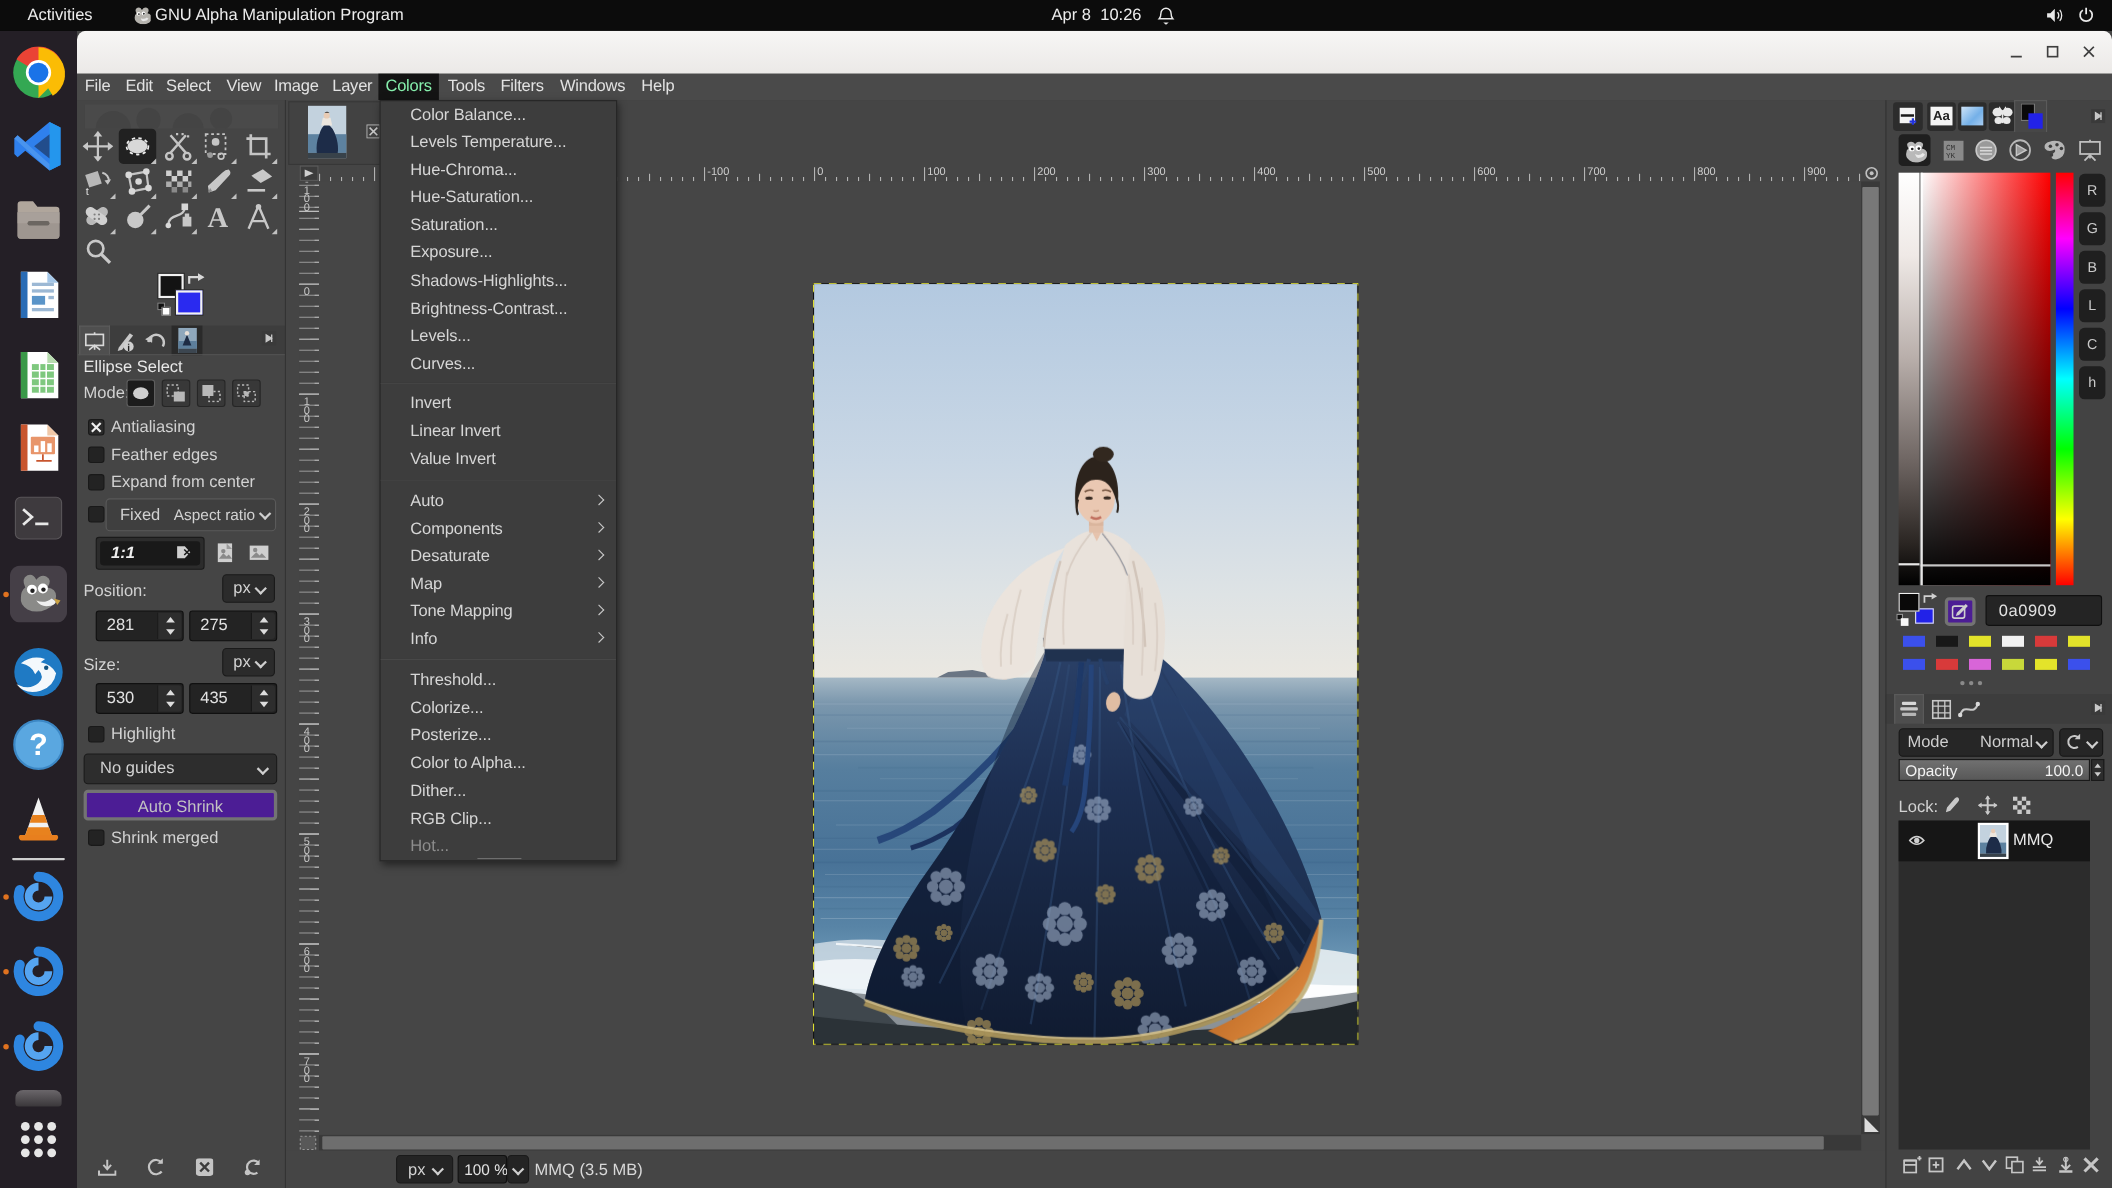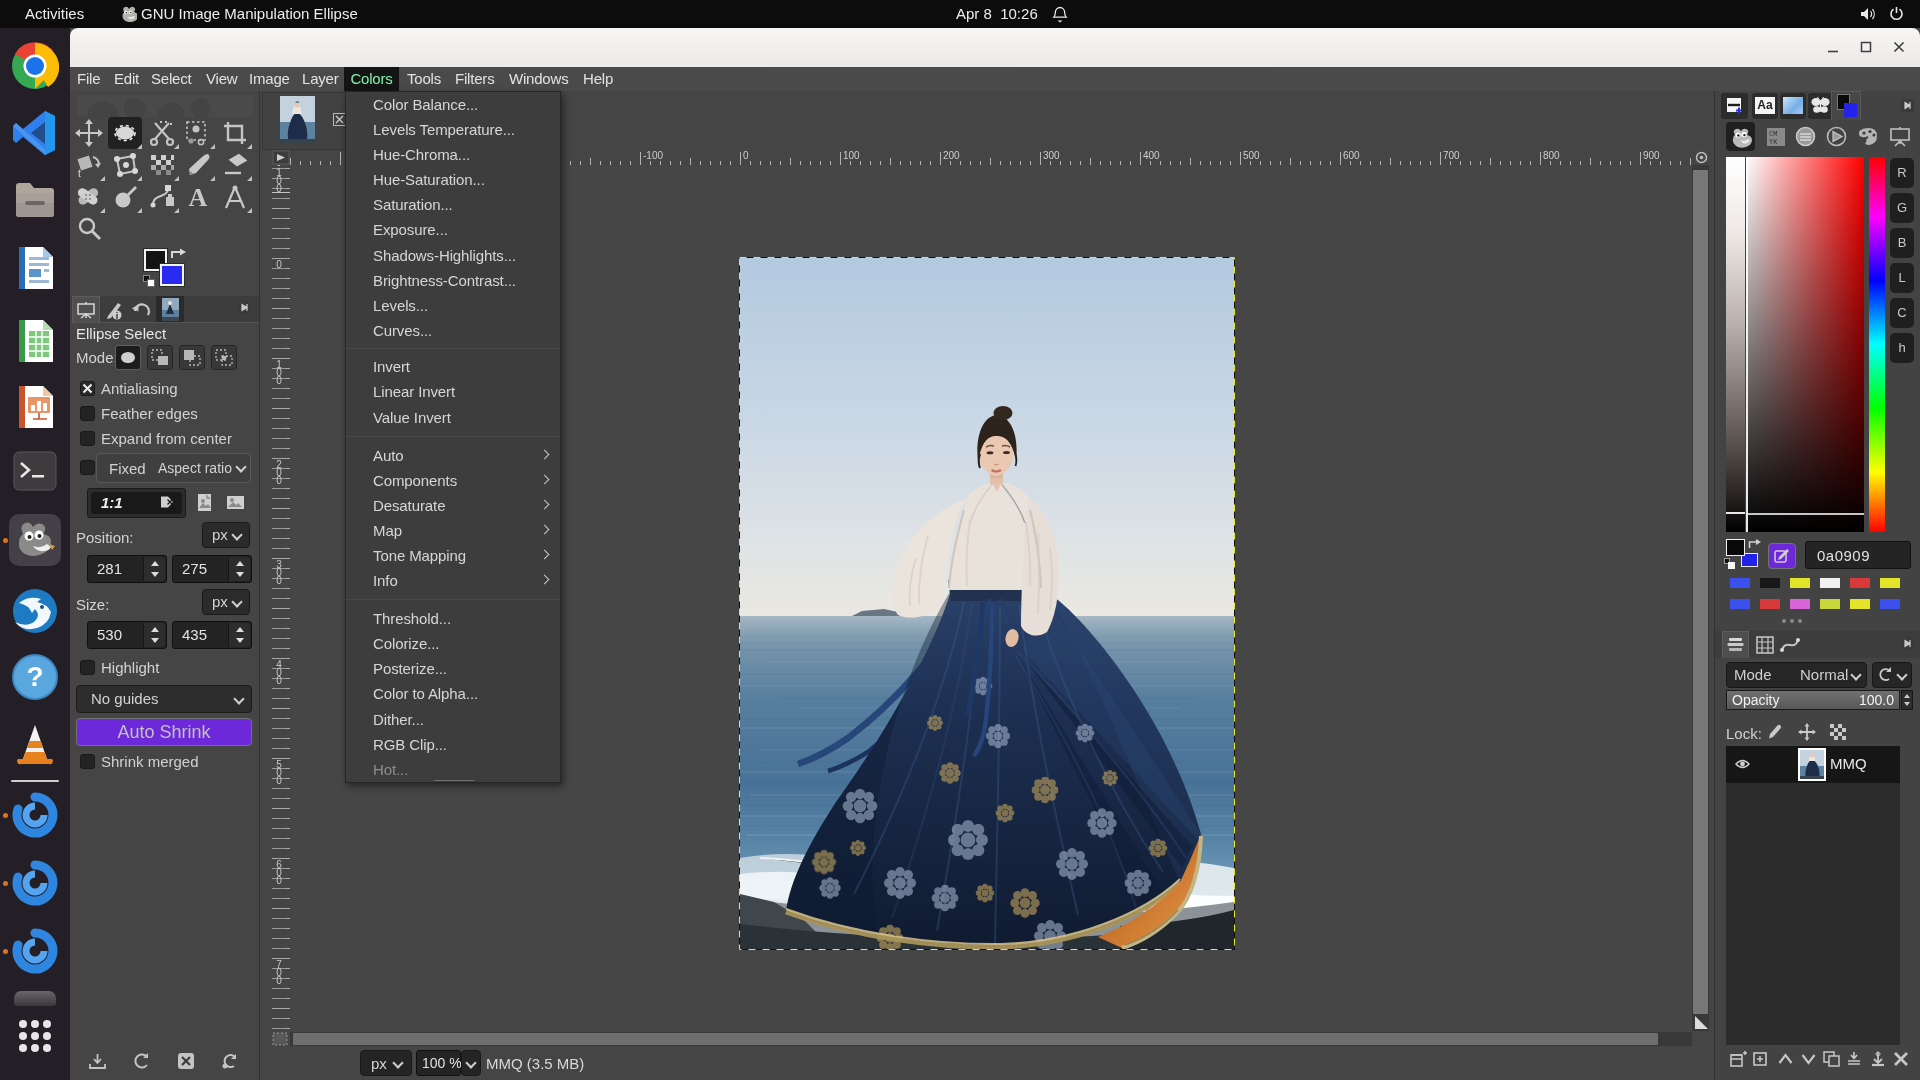--- a/index.html
+++ b/index.html
@@ -13,21 +13,21 @@
 #titlebar .t{position:absolute;left:0;right:0;top:11px;text-align:center;font-weight:bold;font-size:15px;color:#3b3b3b}
 #menubar{position:absolute;left:0;top:39px;width:1850px;height:24px;background:#4a4a4a;color:#e2e2e2;font-size:15px}
 .mi{position:absolute;top:0;height:24px;line-height:24px;padding:0 7px;letter-spacing:-.2px}
 .misel{background:#141414;color:#86efac}
 #leftpanel{position:absolute;left:1px;top:63px;width:189px;height:989px;background:#454545}
 #imagearea{position:absolute;left:190px;top:63px;width:1454px;height:989px;background:#454545}
 #rightpanel{position:absolute;left:1644px;top:63px;width:206px;height:989px;background:#434343}
 .cbox{position:absolute;width:15px;height:15px;background:#232323;border:1px solid #191919;border-radius:3px}
 .lbl{position:absolute;color:#d2d2d2;font-size:15px;white-space:nowrap}
 .inwell{position:absolute;background:#1d1d1d;border:1px solid #101010;border-radius:3px;color:#e2e2e2;font-size:15px}
-.btnbox{position:absolute;background:#6d28d9;border:1px solid #737373;border-radius:4px;color:#c9c9c9;font-size:18px}
+.btnbox{position:absolute;background:#4c1d95;border:3px solid #737373;border-radius:4px;color:#c9c9c9;font-size:15px}
 .ddbox{position:absolute;background:#2b2b2b;border:1px solid #1a1a1a;border-radius:4px;color:#d2d2d2;font-size:15px}
 .chev{position:absolute;width:8px;height:8px;border-right:2px solid #cfcfcf;border-bottom:2px solid #cfcfcf;transform:rotate(45deg)}
 .spin{position:absolute;right:1px;top:1px;bottom:1px;width:22px;background:#2d2d2d;border-left:1px solid #151515;border-radius:0 3px 3px 0}
 .spin:before{content:"";position:absolute;left:7px;top:4px;border-left:4px solid transparent;border-right:4px solid transparent;border-bottom:5px solid #ddd}
 .spin:after{content:"";position:absolute;left:7px;bottom:4px;border-left:4px solid transparent;border-right:4px solid transparent;border-top:5px solid #ddd}
 #cmenu{position:absolute;left:345px;top:91px;width:216px;background:#3d3d3d;border:1px solid #262626;box-shadow:2px 3px 7px rgba(0,0,0,.5);z-index:60;color:#d6d6d6;font-size:15px}
 .mitem{height:25.1px;line-height:25.1px;padding-left:27px;white-space:nowrap;position:relative;letter-spacing:-.1px}
 .msep{height:1px;background:#303030;border-bottom:1px solid #484848}
 .marr{position:absolute;right:12px;top:8px;width:7px;height:7px;border-right:1.7px solid #c9c9c9;border-bottom:1.7px solid #c9c9c9;transform:rotate(-45deg)}
 #tabstrip{position:absolute;left:0;top:0;width:1454px;height:59px;background:#454545}
@@ -51,21 +51,21 @@
 <div id="topbar">
  <span class="abs" style="left:25px;top:5px">Activities</span>
  <svg class="abs" style="left:120px;top:5px" width="17" height="17" viewBox="0 0 17 17">
       <path d="M4 7 q-2 -4 1 -5 q2.5 -1 4 2 q2 -3 4.5 -2 q3 1.5 .5 5 q4 1 4 4 q0 4 -4.5 5.5 q-4.5 1.5 -8 -.5 q-3.5 -2 -3 -5.5 q0 -2 1.5 -3z" fill="#b5b3ae"></path>
       <circle cx="6" cy="7.5" r="1.7" fill="#fff"></circle>
       <circle cx="10.5" cy="7.2" r="1.7" fill="#fff"></circle>
       <circle cx="6.3" cy="7.8" r=".8" fill="#1a1a1a"></circle>
       <circle cx="10.8" cy="7.5" r=".8" fill="#1a1a1a"></circle>
       <path d="M8 11.5 q3 1.5 5.5 -.5 l1.5 1 q-1.5 2.2 -4 2.2 q-2.5 .3 -3 -2.7z" fill="#e8e8e8"></path>
     </svg>
- <span class="abs" style="left:141px;top:5px">GNU Image Manipulation Ellipse</span>
+ <span class="abs" style="left:141px;top:5px">GNU Alpha Manipulation Program</span>
  <span class="abs" style="left:956px;top:5px">Apr 8&nbsp; 10:26</span>
  <svg class="abs" style="left:1052px;top:6px" width="16" height="18" viewBox="0 0 16 18">
       <path d="M8 1.5 a4.6 4.6 0 0 1 4.6 4.6 c0 3.4 1.6 5 1.6 5 H1.8 s1.6-1.6 1.6-5 A4.6 4.6 0 0 1 8 1.5z" fill="none" stroke="#e8e8e8" stroke-width="1.3"></path>
       <path d="M5.5 14.5 h5 l-2.5 2z" fill="#e8e8e8"></path>
     </svg>
  <svg class="abs" style="left:1860px;top:7px" width="16" height="14" viewBox="0 0 16 14">
       <path d="M1 5 h3 l4-4 v12 l-4-4 H1z" fill="#e8e8e8"></path>
       <path d="M10.5 4 a5 5 0 0 1 0 6 M12.5 2 a8 8 0 0 1 0 10" stroke="#e8e8e8" stroke-width="1.2" fill="none"></path>
     </svg>
  <svg class="abs" style="left:1889px;top:6px" width="15" height="16" viewBox="0 0 15 16">

